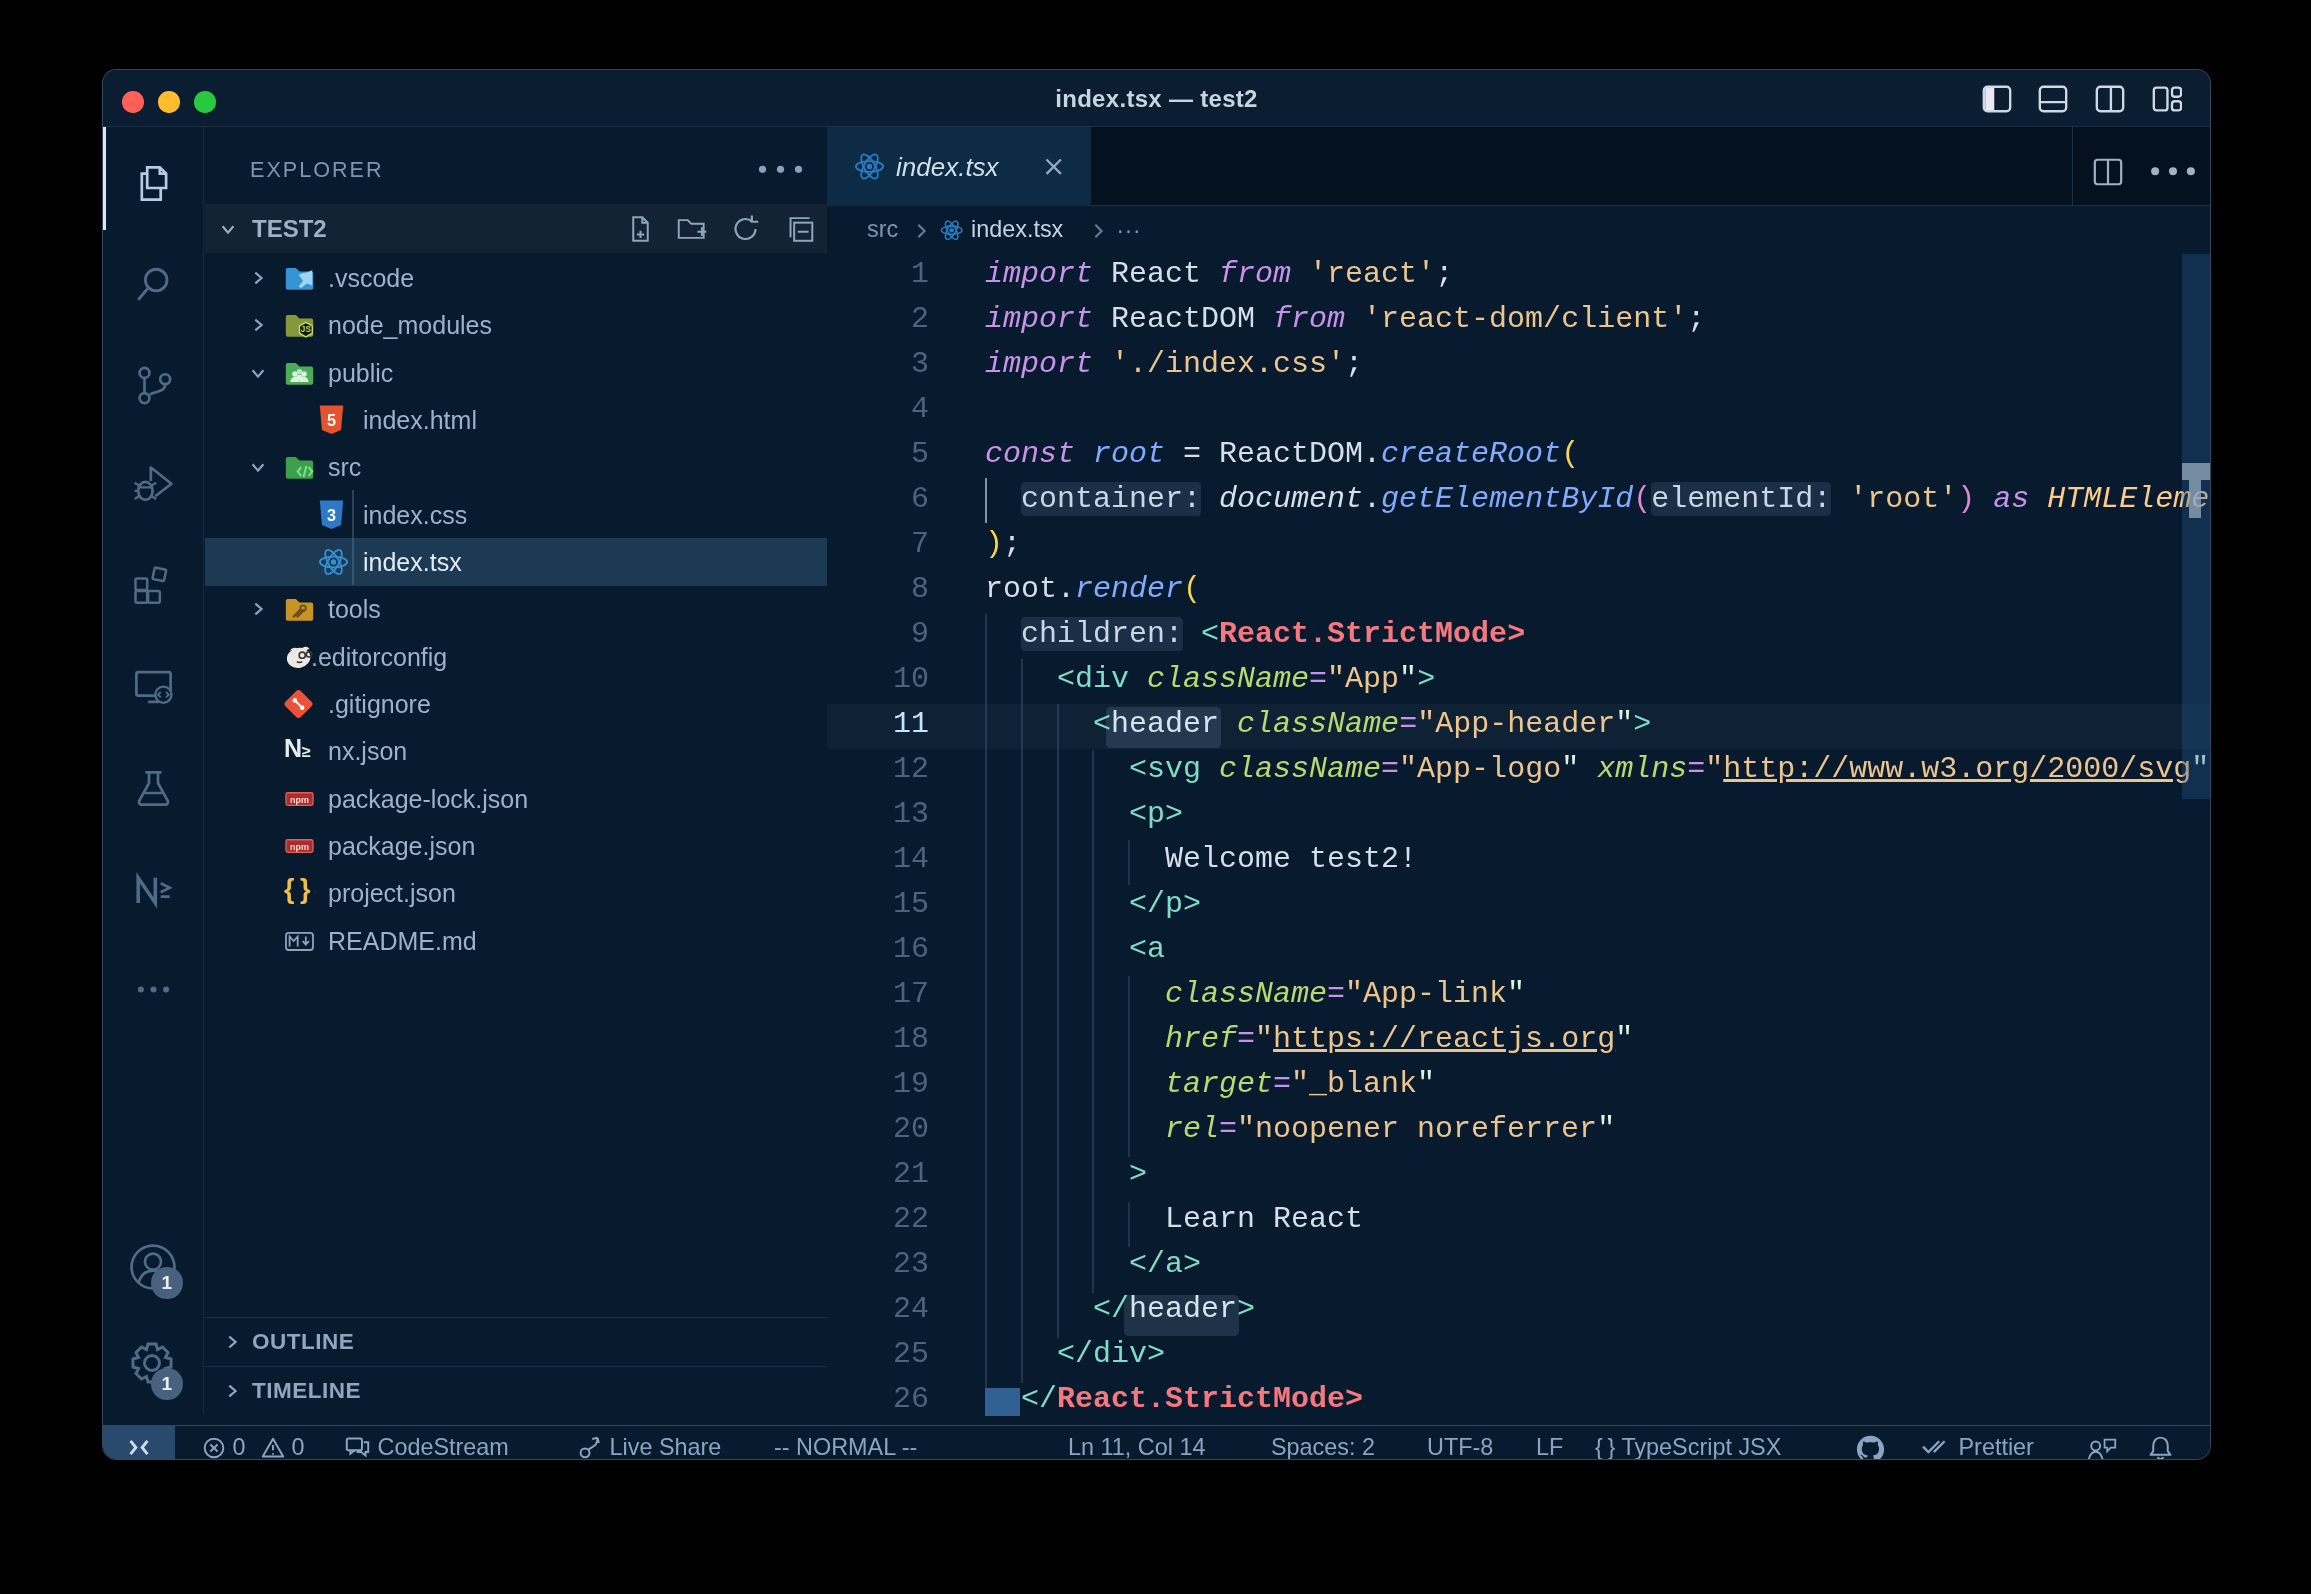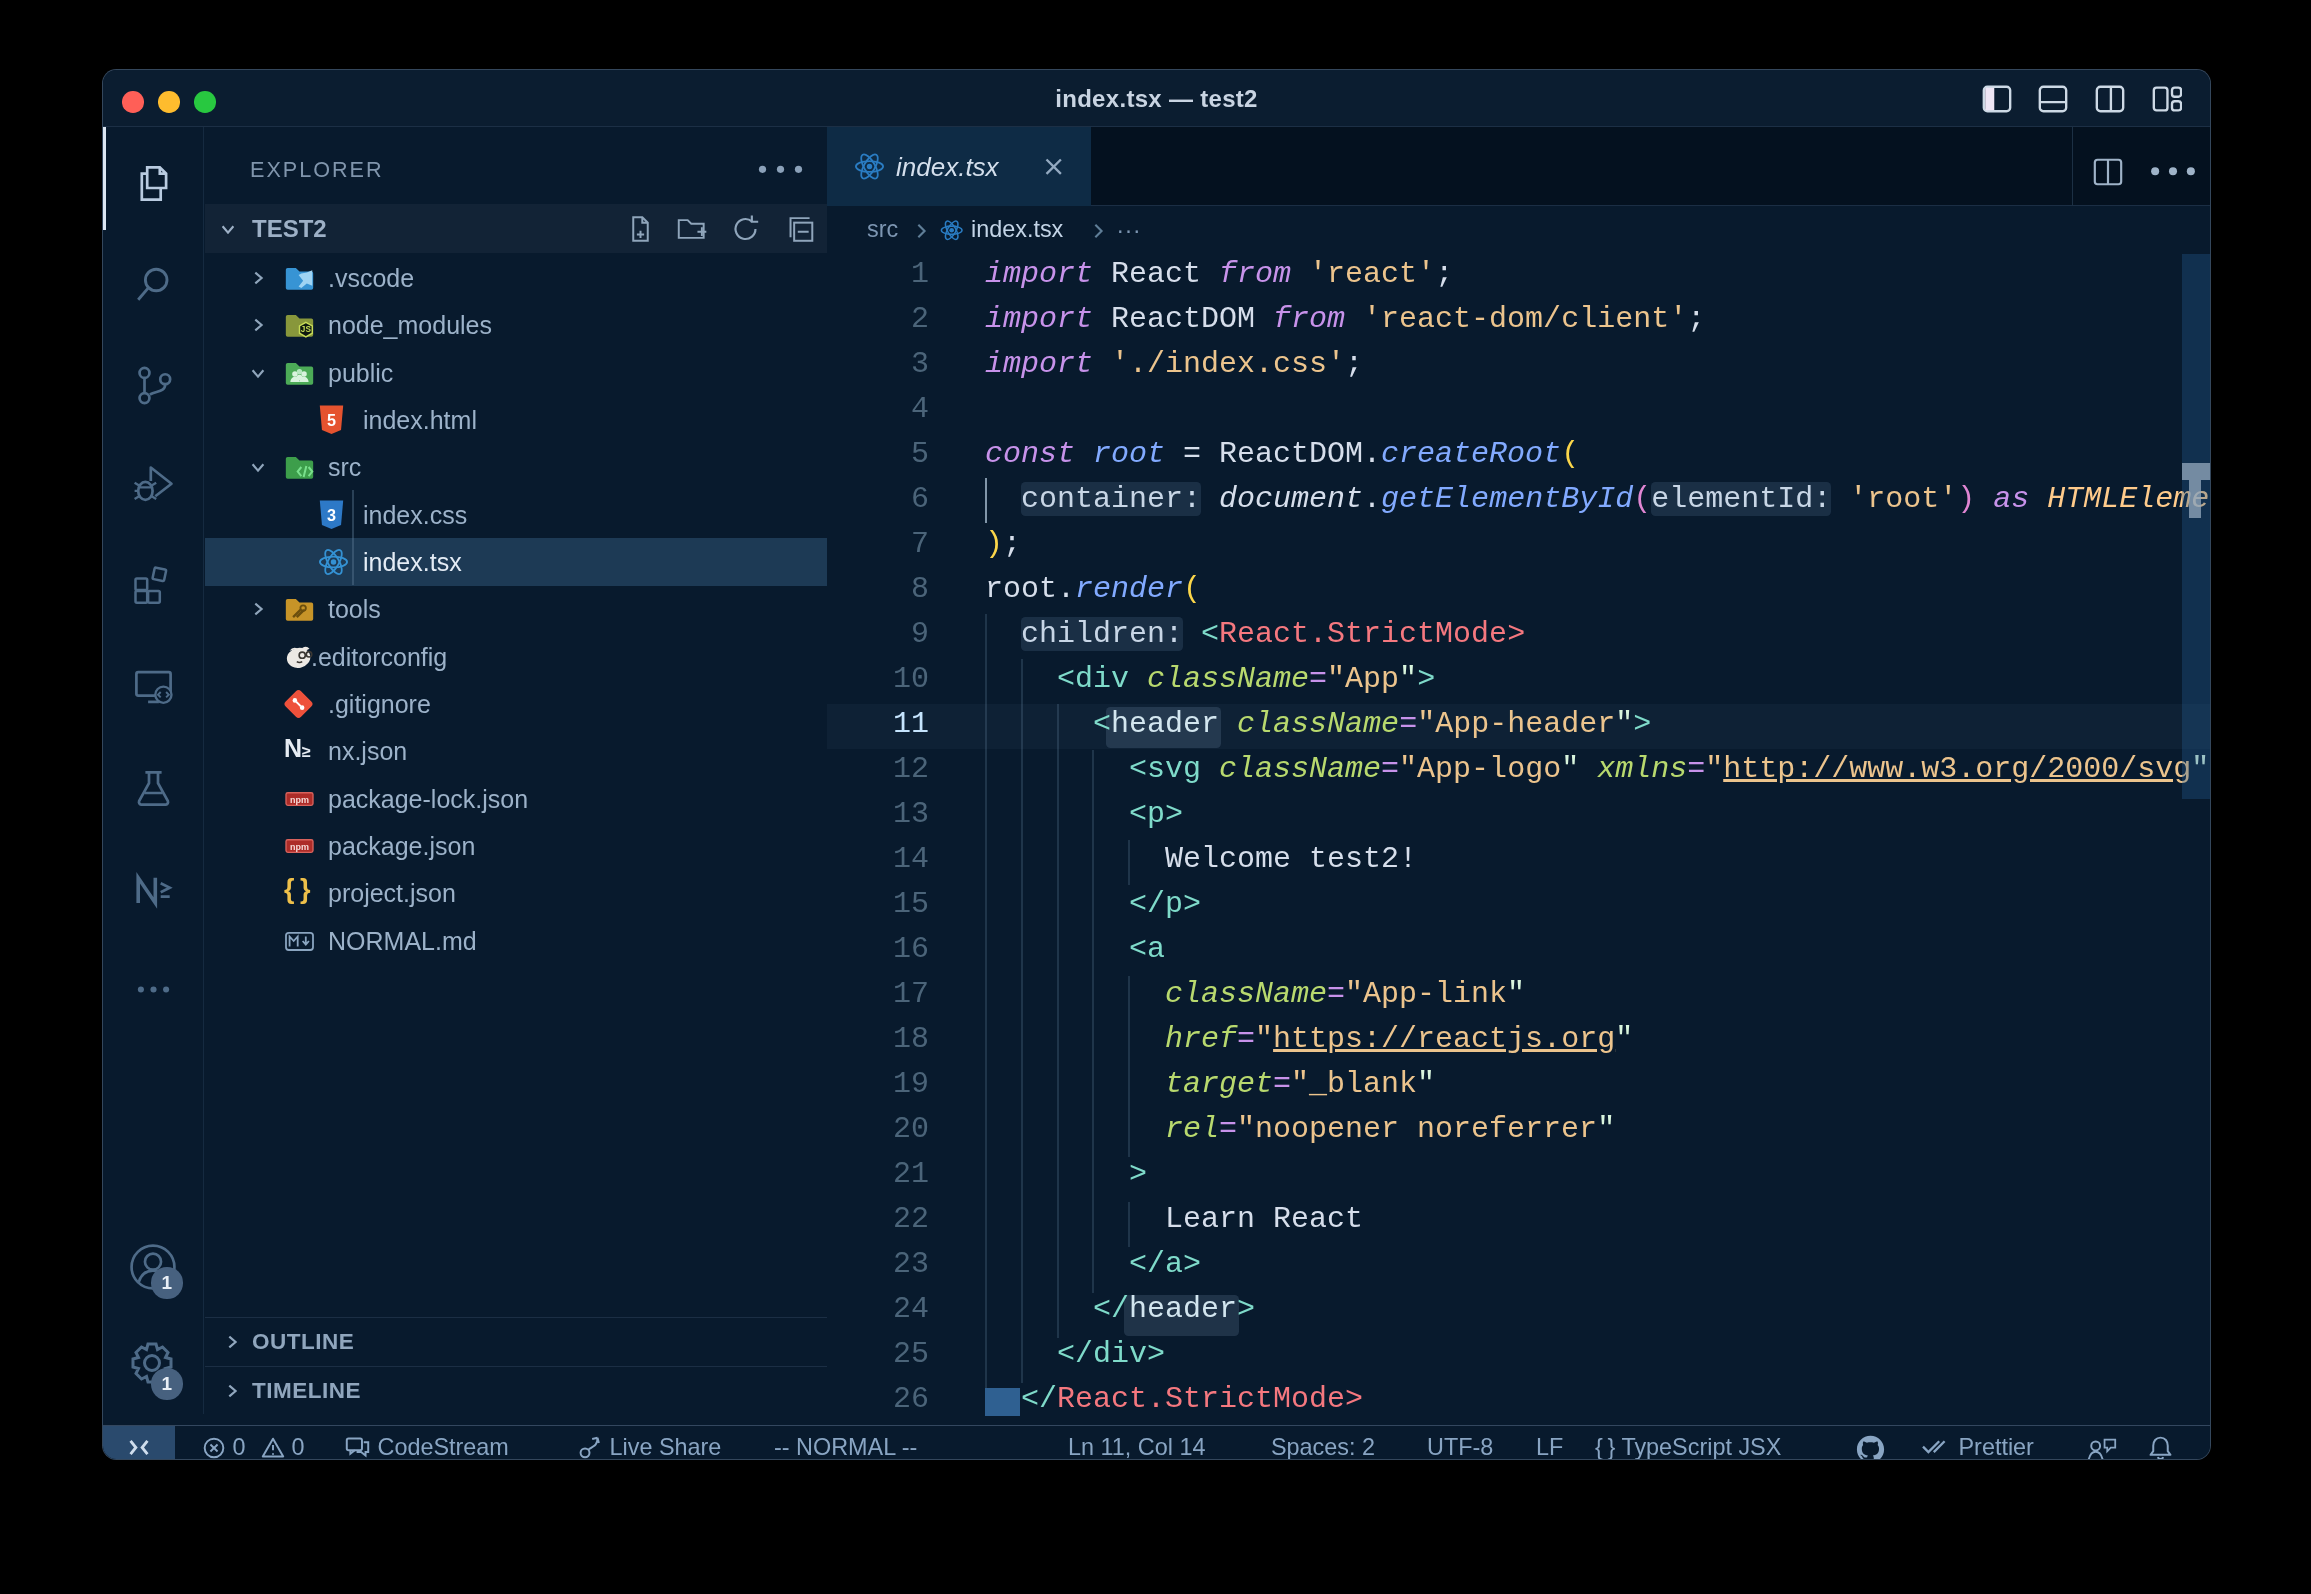--- a/index.html
+++ b/index.html
@@ -44,21 +44,21 @@
   .guide { position:absolute; width:1.8px; background:rgba(95,126,151,0.28); }
   .k { color:#c792ea; font-style:italic; }
   .f { color:#82aaff; font-style:italic; }
   .v { color:#82aaff; font-style:italic; }
   .d { color:#d6deeb; font-style:italic; }
   .s { color:#ecc48d; }
   .su { color:#ecc48d; text-decoration:underline; }
   .q { color:#d9f5dd; }
   .y { color:#ffcb8b; font-style:italic; }
   .t { color:#7fdbca; }
-  .r { color:#f5787f; }
+  .r { color:#f5787f;font-weight:bold; }
   .a { color:#b8d96e; font-style:italic; }
   .p { color:#c792ea; }
   .g { color:#fbd64a; }
   .o { color:#e086d3; }
   .h { background:rgba(125,160,196,0.16); border-radius:4.5px; color:#c8d6e6; }
   .wordhl { position:absolute; background:rgba(136,168,200,0.18); border-radius:4.5px; height:41px; }
   
   .statusbar { position:absolute; left:0; bottom:0; width:100%; height:34px; background:#081a2d; border-top:1.8px solid #33475f;
                color:#89a5c3; font-size:23.4px; }
   .sitem { position:absolute; top:0; height:43px; line-height:43px; white-space:nowrap; }
@@ -330,21 +330,21 @@
       <div class="row" style="top:742px;">
         <div class="abs" style="left:79px; top:5.4px; color:#eec04a; font-weight:700; font-size:27px;">{ }</div>
         <div class="rtext" style="left:123px;">project.json</div>
       </div>
 
       <div class="row" style="top:790px;">
         <svg class="ficon" style="left:79px; width:31px; height:27px;" viewBox="0 0 34 30">
           <rect x="2" y="6" width="30" height="19" rx="3" fill="none" stroke="#8aa5c0" stroke-width="2"></rect>
           <path d="M6 21 v-11 l4.5 5 4.5 -5 v11 M24 10 v8 M20.5 15 l3.5 4 3.5 -4" stroke="#8aa5c0" stroke-width="2" fill="none"></path>
         </svg>
-        <div class="rtext" style="left:123px;">NORMAL.md</div>
+        <div class="rtext" style="left:123px;">README.md</div>
       </div>
 
       <div class="abs" style="left:147px; top:363px; width:1.8px; height:95px; background:rgba(95,126,151,0.4);"></div>
     </div>
     <div class="secrow" style="bottom:48px;">
         <svg class="chev" style="left:18px;" viewBox="0 0 20 20">
           <path d="M7 4 l7 6 -7 6" stroke="#90a6bd" stroke-width="2.4" fill="none"></path>
         </svg>
         <div class="sectitle">OUTLINE</div>
       </div>

